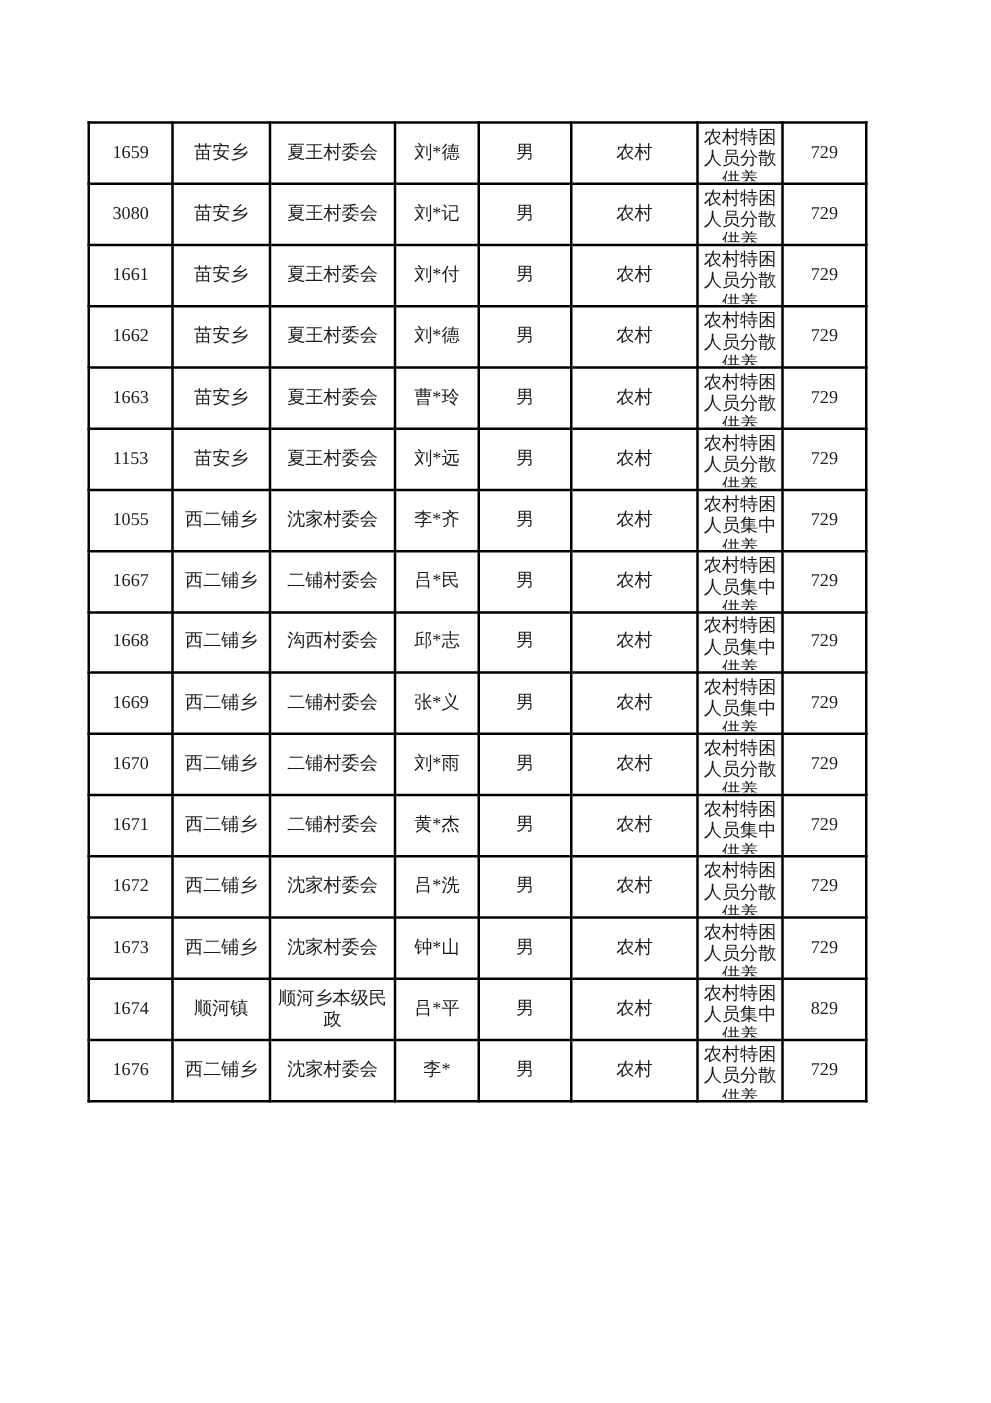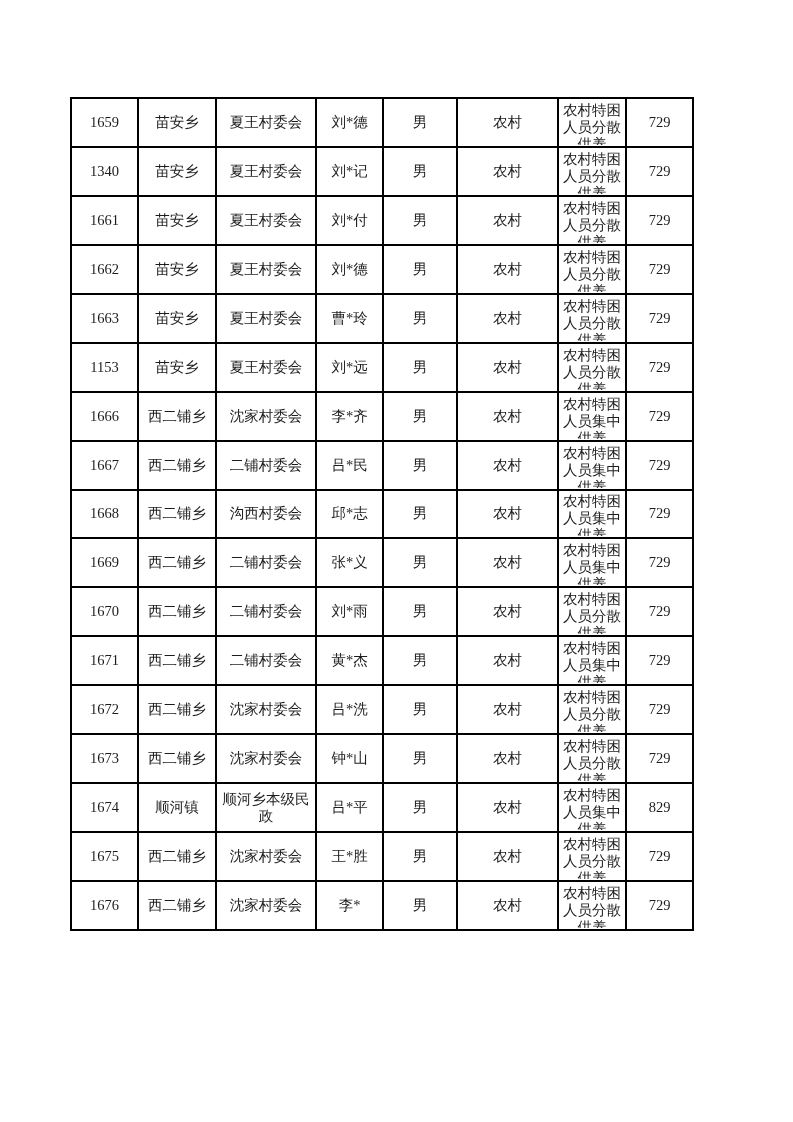--- a/index.html
+++ b/index.html
@@ -70,21 +70,21 @@
           <td>夏王村委会</td>
           <td>刘*德</td>
           <td>男</td>
           <td>农村</td>
           <td class="category-cell">
             <div class="clip">农村特困人员分散供养</div>
           </td>
           <td>729</td>
         </tr>
         <tr>
-          <td>1340</td>
+          <td>3080</td>
           <td>苗安乡</td>
           <td>夏王村委会</td>
           <td>刘*记</td>
           <td>男</td>
           <td>农村</td>
           <td class="category-cell">
             <div class="clip">农村特困人员分散供养</div>
           </td>
           <td>729</td>
         </tr>
@@ -130,21 +130,21 @@
           <td>夏王村委会</td>
           <td>刘*远</td>
           <td>男</td>
           <td>农村</td>
           <td class="category-cell">
             <div class="clip">农村特困人员分散供养</div>
           </td>
           <td>729</td>
         </tr>
         <tr>
-          <td>1666</td>
+          <td>1055</td>
           <td>西二铺乡</td>
           <td>沈家村委会</td>
           <td>李*齐</td>
           <td>男</td>
           <td>农村</td>
           <td class="category-cell">
             <div class="clip">农村特困人员集中供养</div>
           </td>
           <td>729</td>
         </tr>
@@ -236,32 +236,20 @@
           <td>1674</td>
           <td>顺河镇</td>
           <td>顺河乡本级民政</td>
           <td>吕*平</td>
           <td>男</td>
           <td>农村</td>
           <td class="category-cell">
             <div class="clip">农村特困人员集中供养</div>
           </td>
           <td>829</td>
-        </tr>
-        <tr>
-          <td>1675</td>
-          <td>西二铺乡</td>
-          <td>沈家村委会</td>
-          <td>王*胜</td>
-          <td>男</td>
-          <td>农村</td>
-          <td class="category-cell">
-            <div class="clip">农村特困人员分散供养</div>
-          </td>
-          <td>729</td>
         </tr>
         <tr>
           <td>1676</td>
           <td>西二铺乡</td>
           <td>沈家村委会</td>
           <td>李*</td>
           <td>男</td>
           <td>农村</td>
           <td class="category-cell">
             <div class="clip">农村特困人员分散供养</div>

